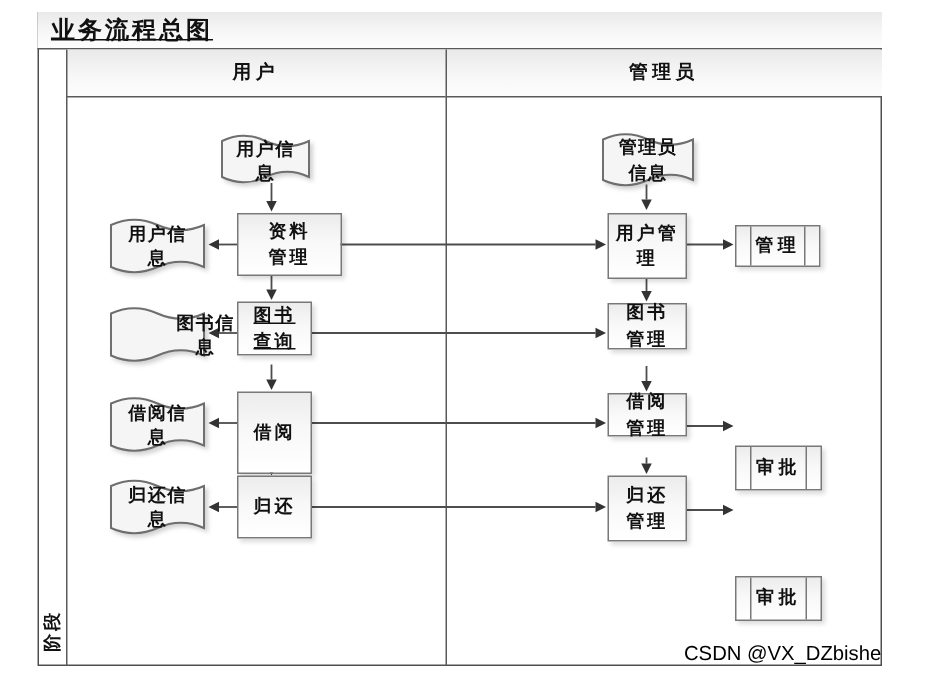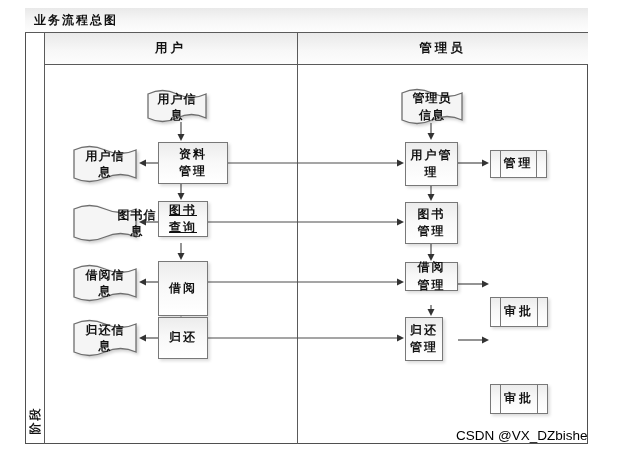--- a/index.html
+++ b/index.html
@@ -3,21 +3,21 @@
 <meta charset="utf-8">
 <style>
   html,body{margin:0;padding:0;background:#ffffff;}
   #canvas{position:relative;width:617px;height:455px;background:#ffffff;overflow:hidden;
           font-family:"Liberation Serif","DejaVu Serif",serif;}
   .abs{position:absolute;box-sizing:border-box;}
   
   .frame{border:1.6px solid #4f4f4f;background:transparent;}
   .band{background:linear-gradient(180deg,#e9e9e9 0%,#f7f7f7 55%,#fdfdfd 100%);}
   .title-band{border-bottom:1.2px solid #5a5a5a;display:flex;align-items:center;
-              font-weight:bold;font-size:12px;letter-spacing:2px;color:#111;padding-left:9px;}
+              font-weight:bold;font-size:16px;letter-spacing:2px;color:#111;padding-left:9px;text-decoration:underline;}
   .lane-header{border-bottom:1.2px solid #5a5a5a;display:flex;align-items:center;justify-content:center;
                font-weight:bold;font-size:12.5px;letter-spacing:3px;color:#111;}
   .vline{border-left:1.2px solid #5a5a5a;width:0;}
   
   .proc{background:linear-gradient(180deg,#ececec 0%,#f8f8f8 45%,#ffffff 100%);
         border:1.4px solid #787878;box-shadow:2px 2px 3px rgba(0,0,0,0.14);
         display:flex;align-items:center;justify-content:center;text-align:center;
         font-weight:bold;font-size:12px;color:#111;line-height:1.45;}
   .proc .lbl{display:block;letter-spacing:2px;}
   .sub .lbl{letter-spacing:3px;}
@@ -151,27 +151,27 @@
   <div class="abs proc" style="left:158px;top:261px;width:50px;height:55px;">
     <span class="lbl">借阅</span>
   </div>
   <div class="abs proc" style="left:158px;top:317px;width:50px;height:42px;">
     <span class="lbl">归还</span>
   </div>
 
   <div class="abs proc" style="left:405px;top:142px;width:53px;height:44px;">
     <span class="lbl" style="width:44px;">用户管 理</span>
   </div>
-  <div class="abs proc" style="left:405px;top:202px;width:53px;height:42px;">
+  <div class="abs proc" style="left:405px;top:202px;width:53px;height:31px;">
     <span class="lbl" style="width:30px;">图书 管理</span>
   </div>
   <div class="abs proc" style="left:405px;top:262px;width:53px;height:29px;">
     <span class="lbl" style="width:30px;">借阅 管理</span>
   </div>
-  <div class="abs proc" style="left:405px;top:317px;width:38px;height:44px;">
+  <div class="abs proc" style="left:405px;top:317px;width:53px;height:44px;">
     <span class="lbl" style="width:30px;">归还 管理</span>
   </div>
 
   <div class="abs proc sub" style="left:490px;top:150px;width:57px;height:28px;">
     <span class="bar l"></span>
     <span class="bar r"></span>
     <span class="lbl">管理</span>
   </div>
   <div class="abs proc sub" style="left:490px;top:269px;width:58px;height:30px;">
     <span class="bar l"></span>

